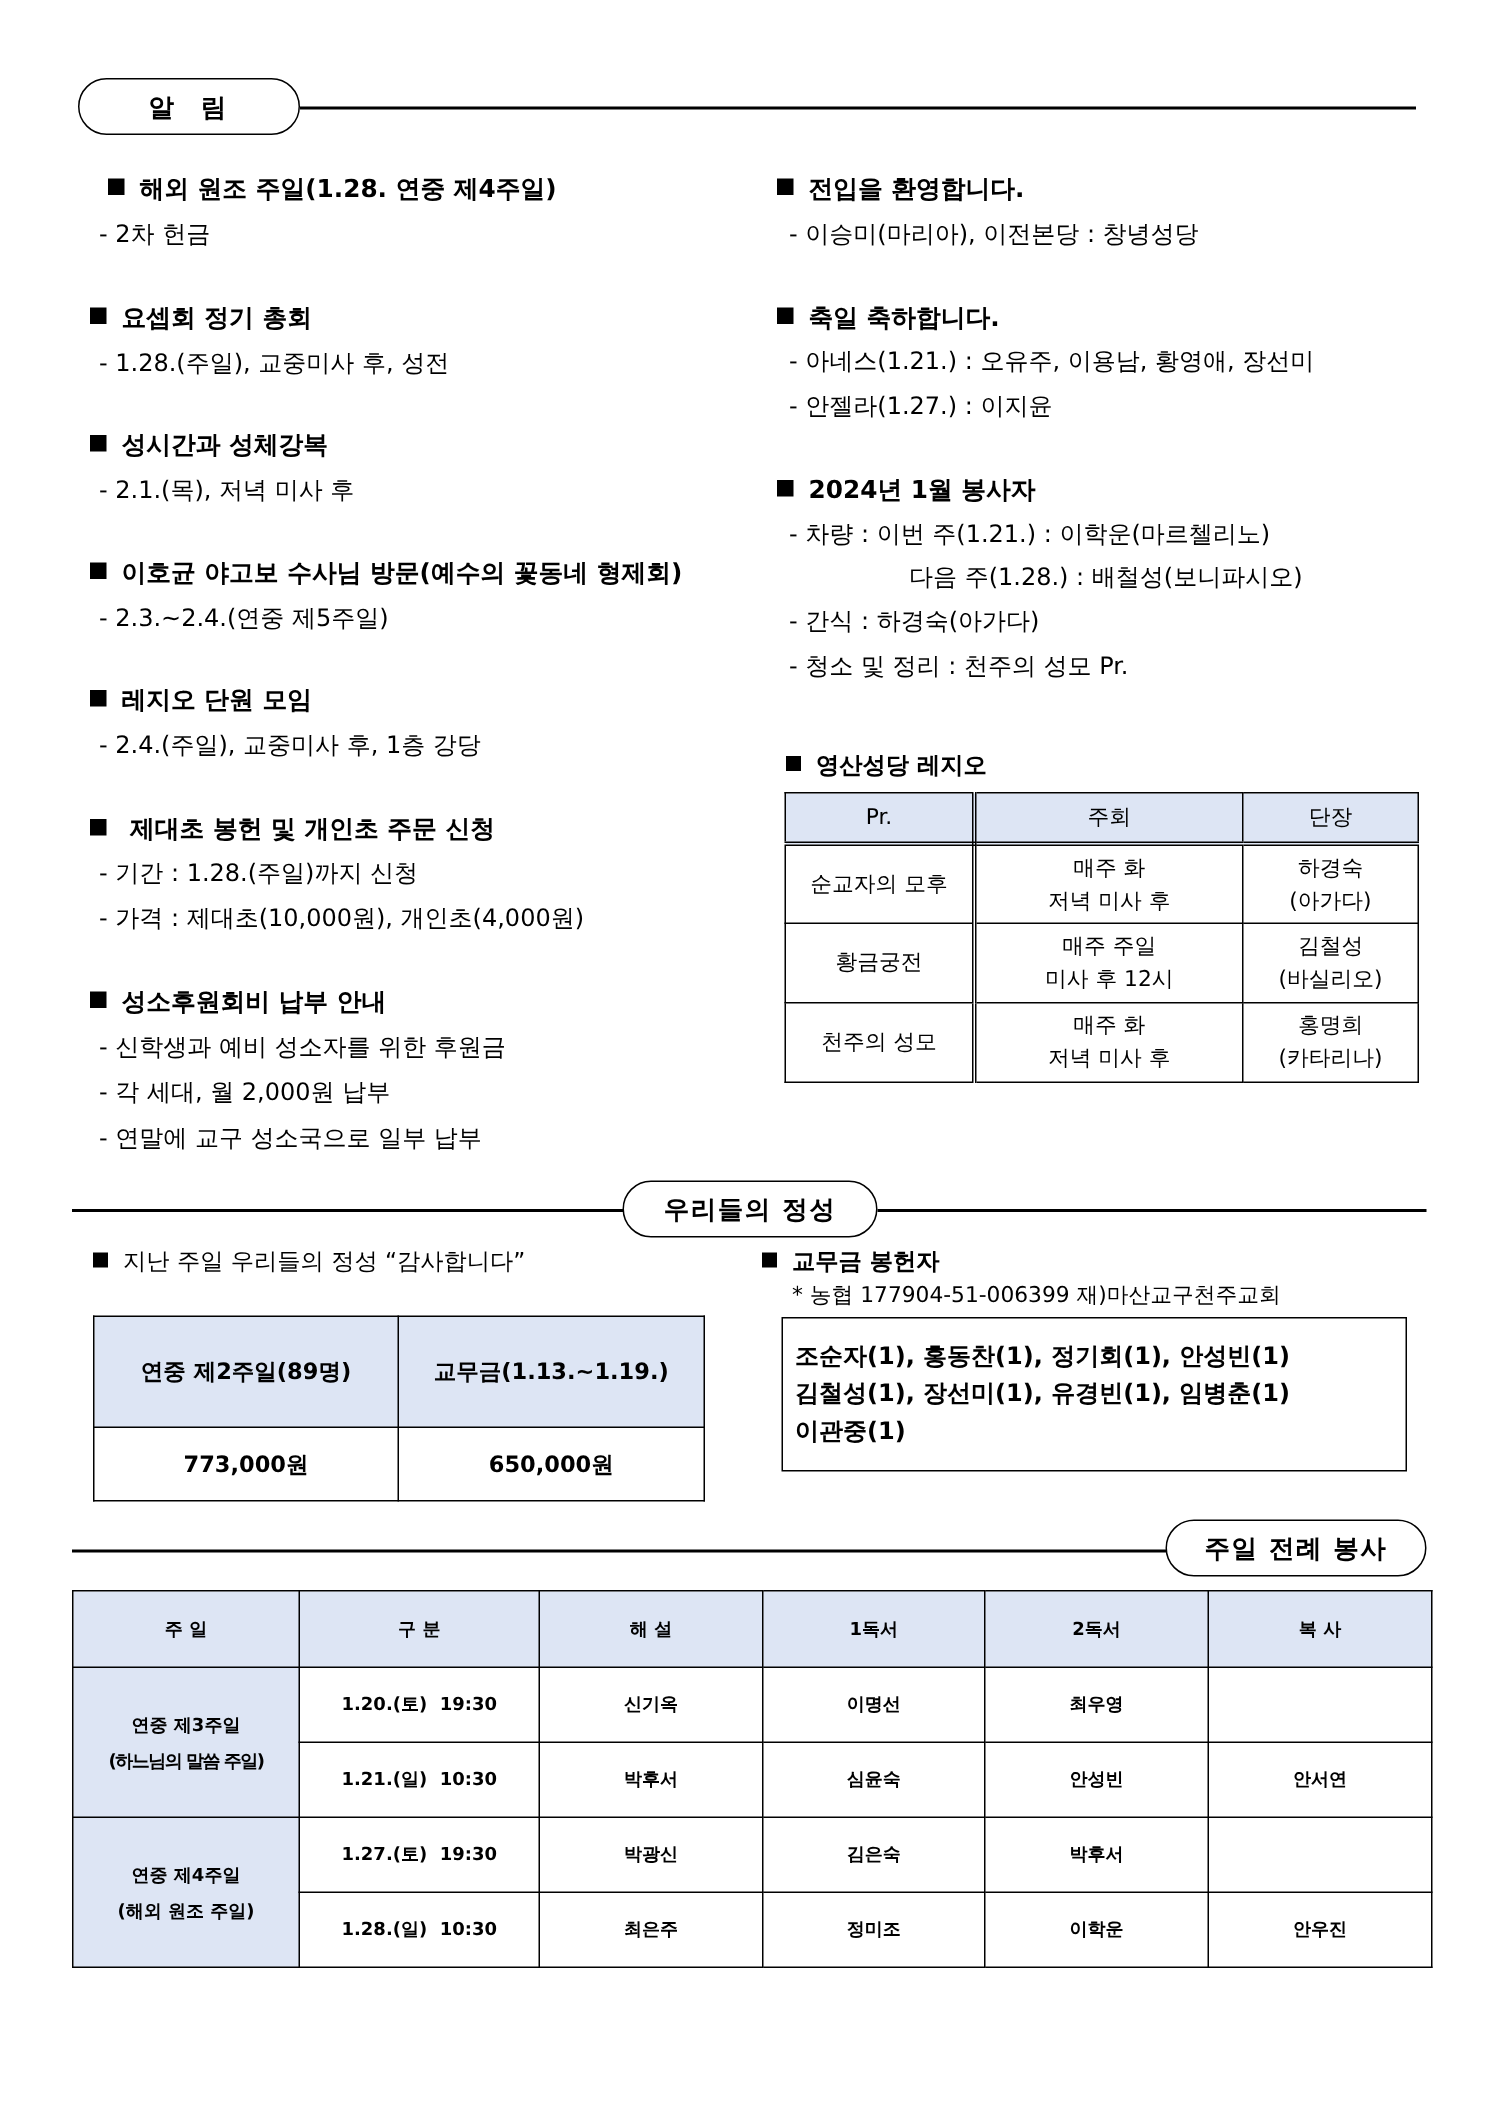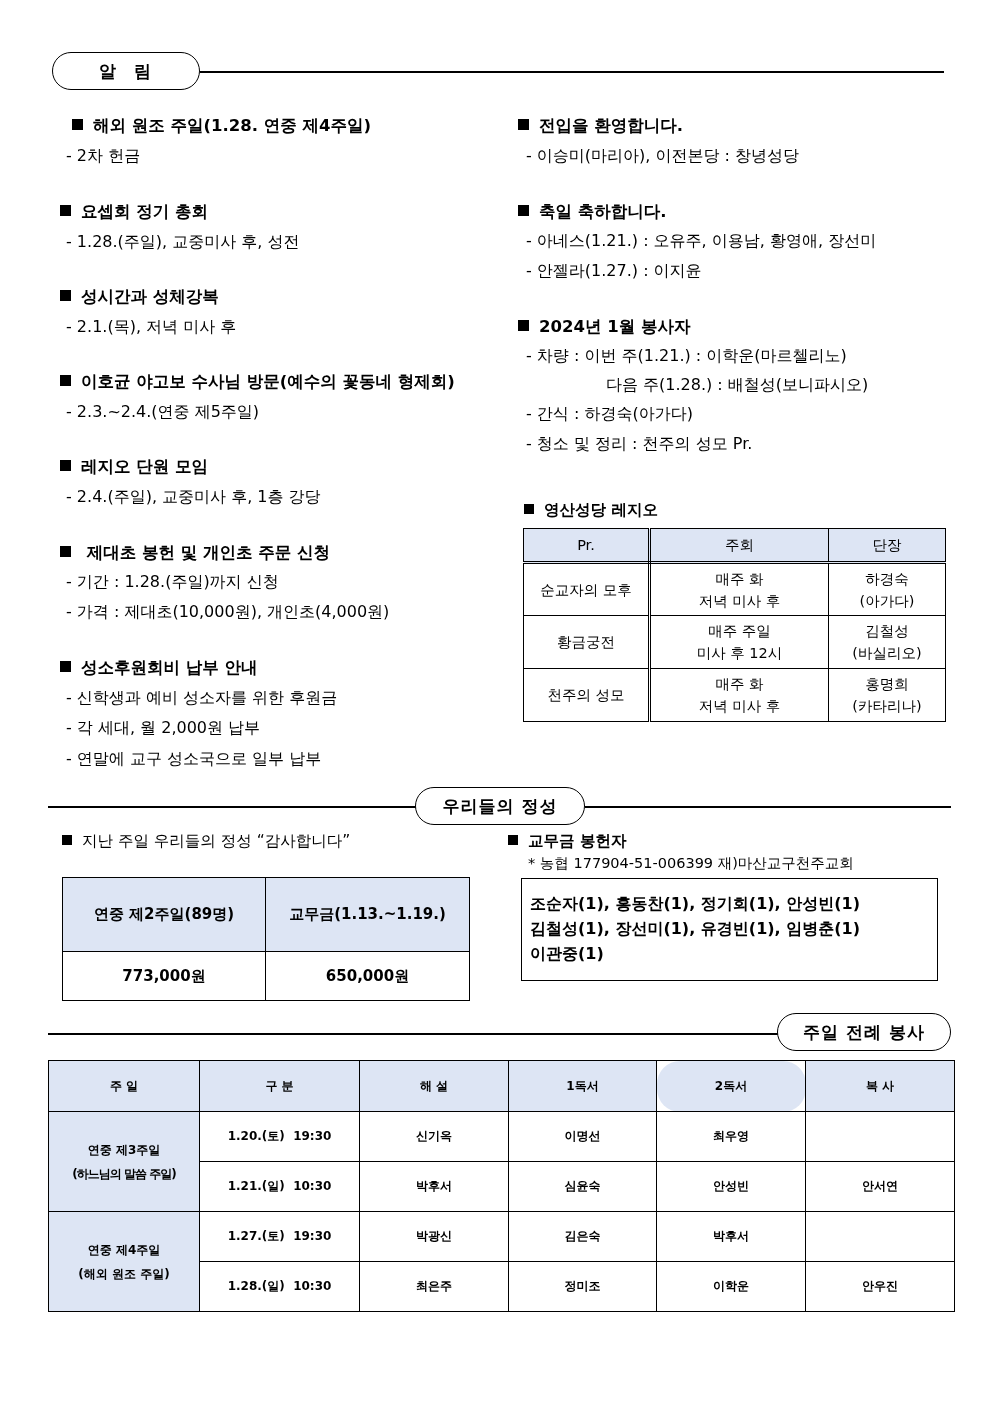--- a/index.html
+++ b/index.html
@@ -166,21 +166,21 @@
   <span>주일 전례 봉사</span>
 </div>
 
 <table class="liturgy" style="left:48px;top:1060px;width:907px;border:1.5px solid #000;">
   <tbody>
       <tr style="height:51px;">
     <th style="width:151px;font-weight:bold;">주 일</th>
     <th style="width:160px;font-weight:bold;">구 분</th>
     <th style="width:149px;font-weight:bold;">해 설</th>
     <th style="width:148px;font-weight:bold;">1독서</th>
-    <th style="width:149px;font-weight:bold;border-radius:23px;">2독서</th>
+    <th style="width:149px;font-weight:bold;">2독서</th>
     <th style="font-weight:bold;">복 사</th>
   </tr>
   <tr style="height:50px;">
     <td rowspan="2" class="sunday">
       <div>연중 제3주일</div>
       <div style="letter-spacing:-1px;">(하느님의 말씀 주일)</div>
     </td>
     <td style="white-space:pre;margin-left:20px;">1.20.(토)  19:30</td>
     <td>신기옥</td>
     <td>이명선</td>

